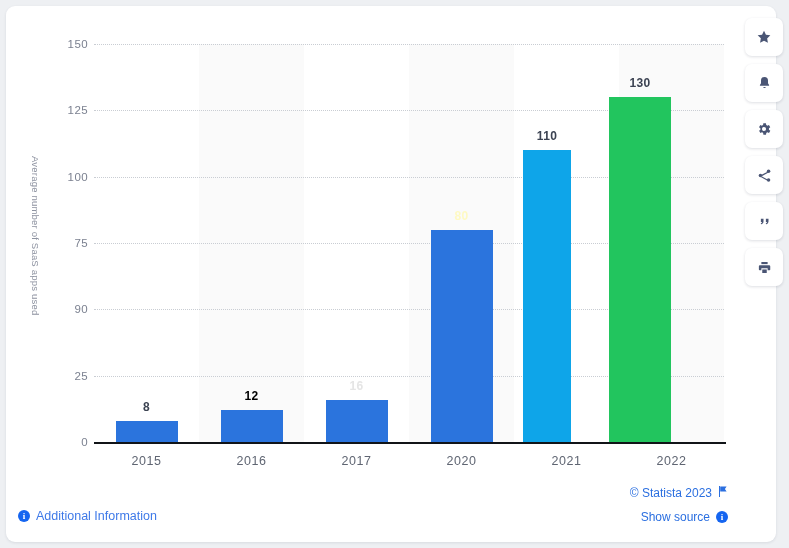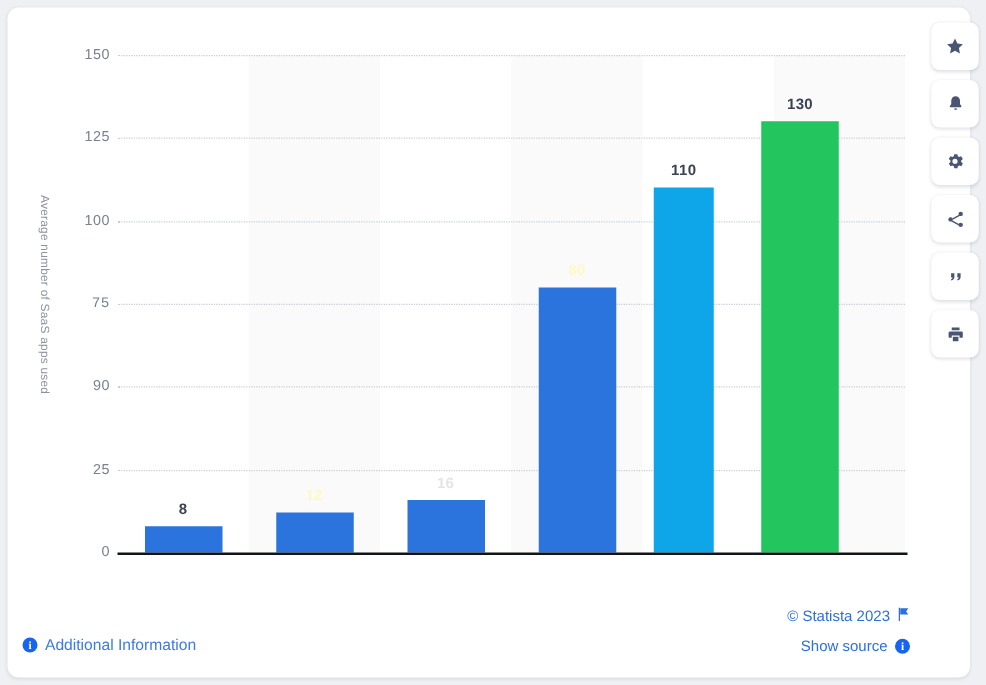--- a/index.html
+++ b/index.html
@@ -209,21 +209,21 @@
     <div class="chart-wrap">
 
       <div class="yaxis-title">
         <span class="yaxis-title-inner">Average number of SaaS apps used</span>
       </div>
 
       <div class="yticks" id="yticks">
           <div class="ytick" style="top: 398px;">0</div>
           <div class="ytick" style="top: 331.667px;">25</div>
           <div class="ytick" style="top: 265.333px;">90</div>
-          <div class="ytick" style="top: 199px; font-family: Liberation Mono, monospace;">75</div>
+          <div class="ytick" style="top: 199px;">75</div>
           <div class="ytick" style="top: 132.667px;">100</div>
           <div class="ytick" style="top: 66.3333px;">125</div>
           <div class="ytick" style="top: 0px;">150</div>
         </div>
 
       <div class="plot">
         <div class="bands" id="bands">
             <div class="band" style="left: 105px; width: 105px; background: rgb(250, 250, 250);"></div>
             <div class="band" style="left: 315px; width: 105px; background: rgb(250, 250, 250);"></div>
             <div class="band" style="left: 525px; width: 105px; background: rgb(250, 250, 250);"></div>
@@ -234,39 +234,47 @@
             <div class="grid-line" style="top: 199px;"></div>
             <div class="grid-line" style="top: 132.667px;"></div>
             <div class="grid-line" style="top: 66.3333px;"></div>
             <div class="grid-line" style="top: 0px;"></div>
           </div>
         <div id="bars">
             <div class="bar" style="left: 21.5px; width: 62px; height: 21.2267px; background: rgb(43, 116, 221);">
               <span class="bar-label" style="color: rgb(60, 67, 82);">8</span>
             </div>
             <div class="bar" style="left: 126.5px; width: 62px; height: 31.84px; background: rgb(43, 116, 221);">
-              <span class="bar-label" style="color: #fef9c3;">12</span>
+              <span class="bar-label" style="color: #000000;">12</span>
             </div>
             <div class="bar" style="left: 231.5px; width: 62px; height: 42.4533px; background: rgb(43, 116, 221);">
               <span class="bar-label" style="color: #e5e5e5; text-align: right;">16</span>
             </div>
             <div class="bar" style="left: 336.5px; width: 62px; height: 212.267px; background: rgb(43, 116, 221);">
               <span class="bar-label" style="color: #fef9c3;">80</span>
             </div>
             <div class="bar" style="left: 429px; width: 48px; height: 291.867px; background: #0ea5e9;">
               <span class="bar-label" style="color: rgb(60, 67, 82);">110</span>
             </div>
             <div class="bar" style="left: 515px; width: 62px; height: 344.933px; background: #22c55e;">
               <span class="bar-label" style="color: rgb(60, 67, 82);">130</span>
             </div>
           </div>
       </div>
 
       <div class="axis-x"></div>
 
+      <div class="xticks" id="xticks">
+          <div class="xtick" style="left: 52.5px;">2015</div>
+          <div class="xtick" style="left: 157.5px;">2016</div>
+          <div class="xtick" style="left: 262.5px;">2017</div>
+          <div class="xtick" style="left: 367.5px;">2020</div>
+          <div class="xtick" style="left: 472.5px;">2021</div>
+          <div class="xtick" style="left: 577.5px;">2022</div>
+        </div>
     </div>
 
     <div class="footer">
       <div class="addl">
         <span class="info-dot">i</span>
         <span>Additional Information</span>
       </div>
 
       <div class="copyright">
         <span>© Statista 2023</span>

